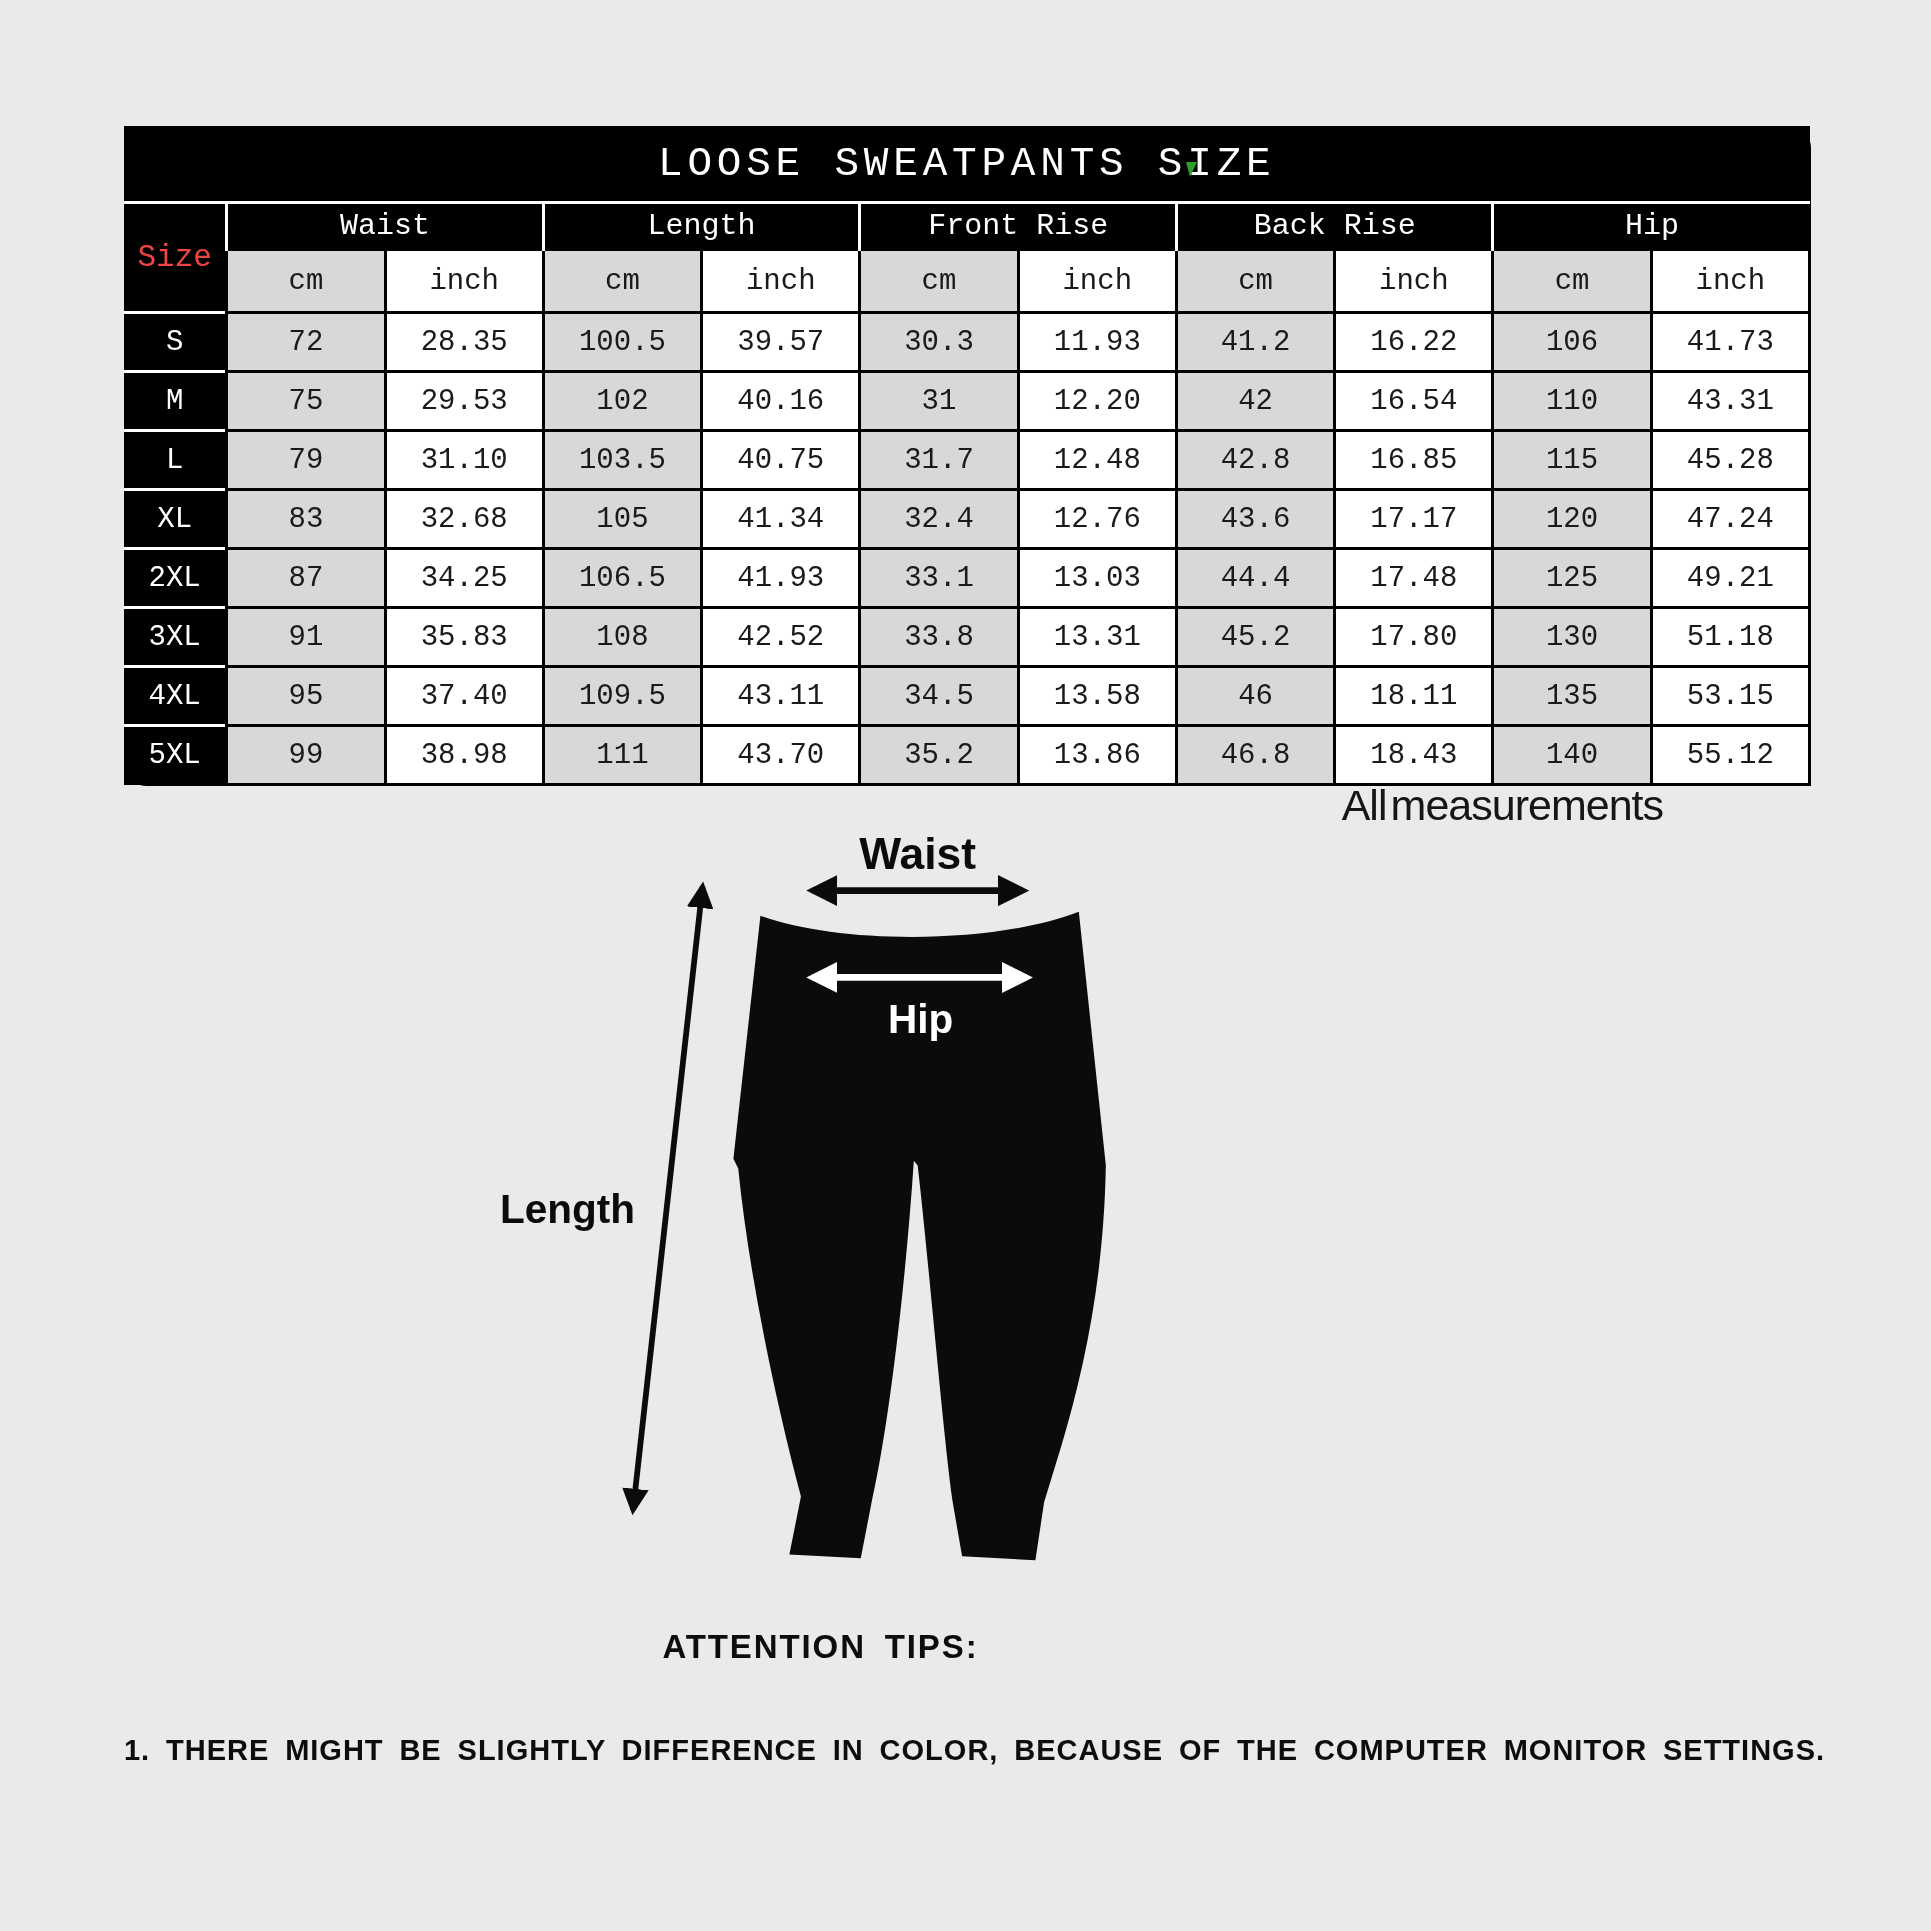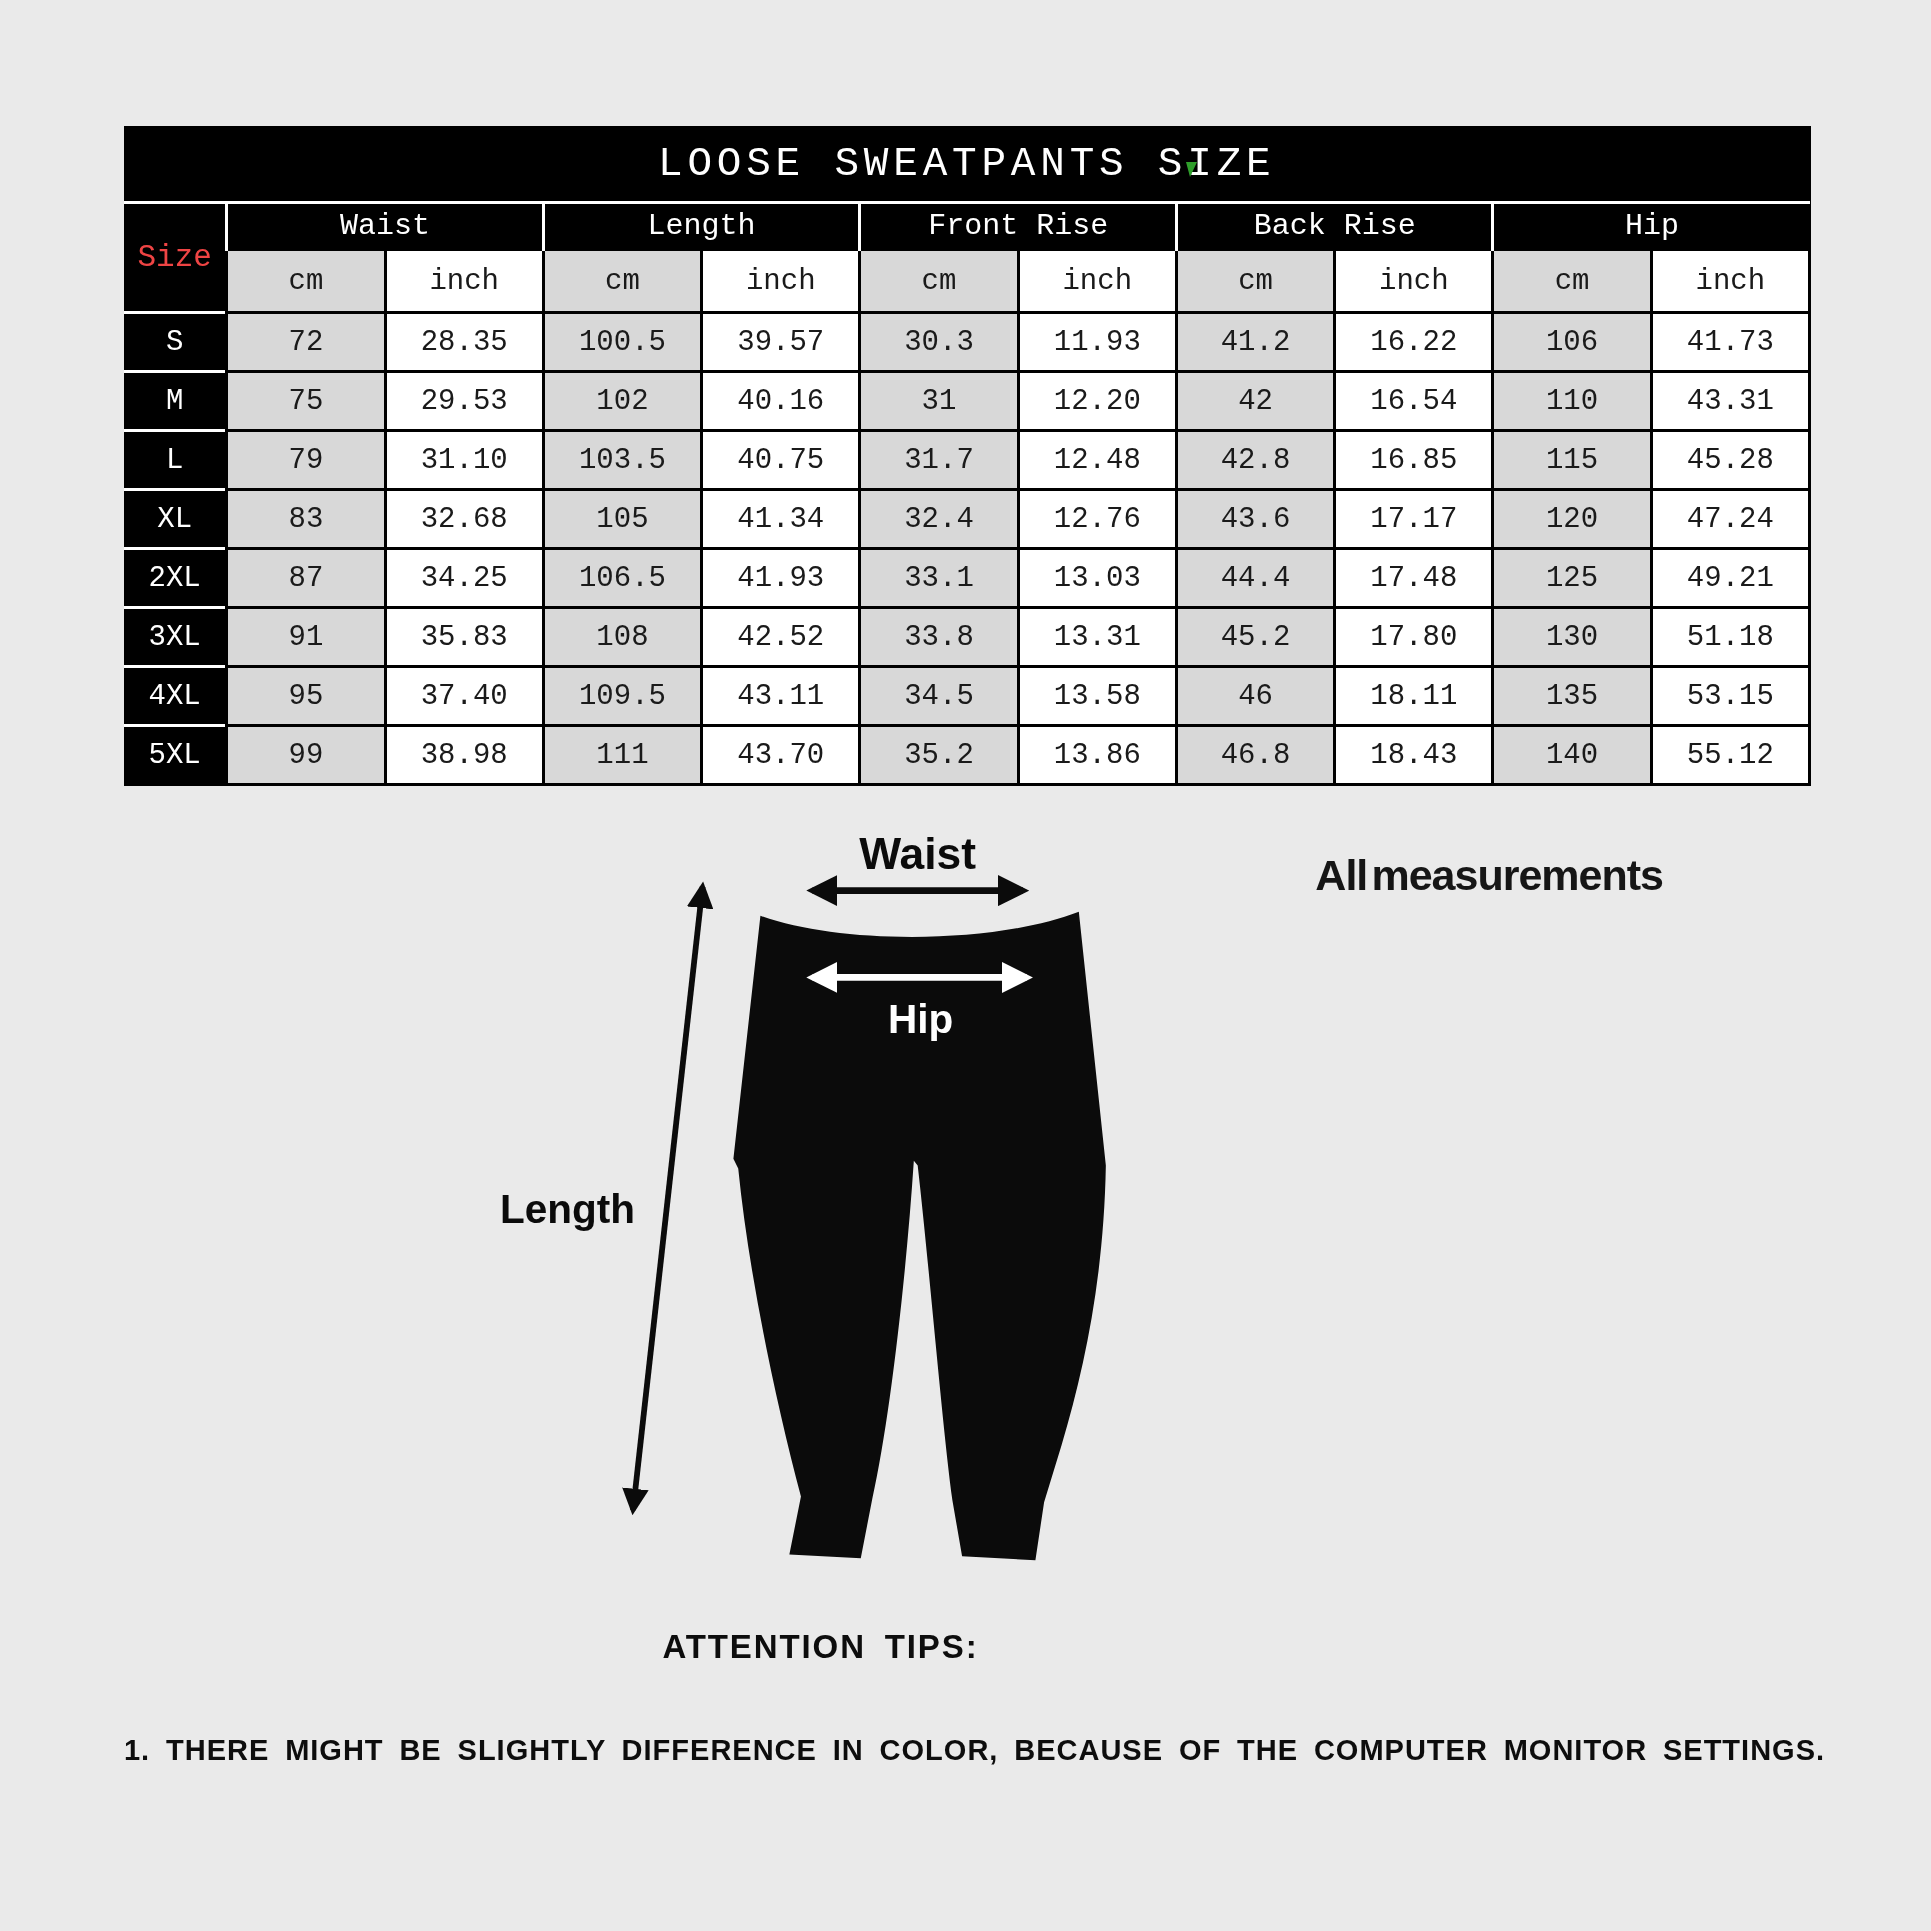--- a/index.html
+++ b/index.html
@@ -9,20 +9,21 @@
     font-family:"Liberation Sans", sans-serif;
     color:#111;
   }
 
   
   .table-wrap{position:absolute;left:124px;top:126px;width:1687px;}
   table.size-table{
     width:100%;border-collapse:collapse;table-layout:fixed;
     background:#000;
     font-family:"Liberation Mono","DejaVu Sans Mono",monospace;
+    border-radius:22px;
   }
   col.col-size{width:6.1%;}
   col.col-data{width:9.39%;}
   .size-table th,.size-table td{padding:0;text-align:center;vertical-align:middle;font-weight:normal;}
   tr.title-row th{
     background:#000;color:#fff;height:75px;font-size:41px;letter-spacing:4.8px;
     border-bottom:3.9px solid #fff;
   }
   th.size-head{
     background:#000;color:#ef4444;font-size:31px;border-left:none;
@@ -45,22 +46,22 @@
     position:absolute;left:1186px;top:162px;width:0;height:0;
     border-top:15.4px solid #2f9e2b;border-left:4.8px solid transparent;border-right:7.7px solid transparent;
   }
 
   
   .diagram{position:absolute;left:415px;top:823px;width:714px;height:772px;}
   .diagram svg{width:100%;height:100%;display:block;}
   .svg-label{font-family:"Liberation Sans",sans-serif;font-weight:bold;}
 
   .note{
-    position:absolute;right:268px;top:854px;text-align:right;
-    font-size:43px;font-weight:700;line-height:1.02;color:#161616;
+    position:absolute;right:268px;top:784px;text-align:right;
+    font-size:43px;font-weight:400;line-height:1.02;color:#161616;
     letter-spacing:-1px;word-spacing:-6.8px;
   }
 
   
   .tips{position:absolute;left:0;top:1628px;width:100%;color:#0d0d0d;}
   .tips-heading{
     text-align:center;transform:translateX(-145px);
     font-size:33px;font-weight:bold;letter-spacing:1.9px;word-spacing:7.7px;
   }
   .tip-line{

